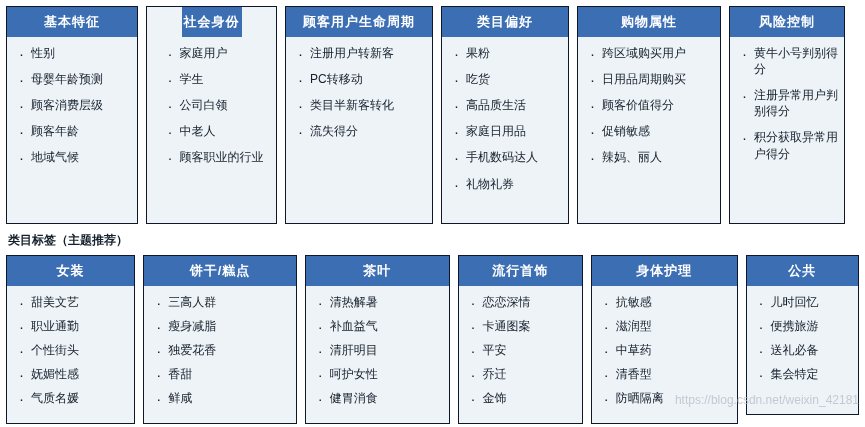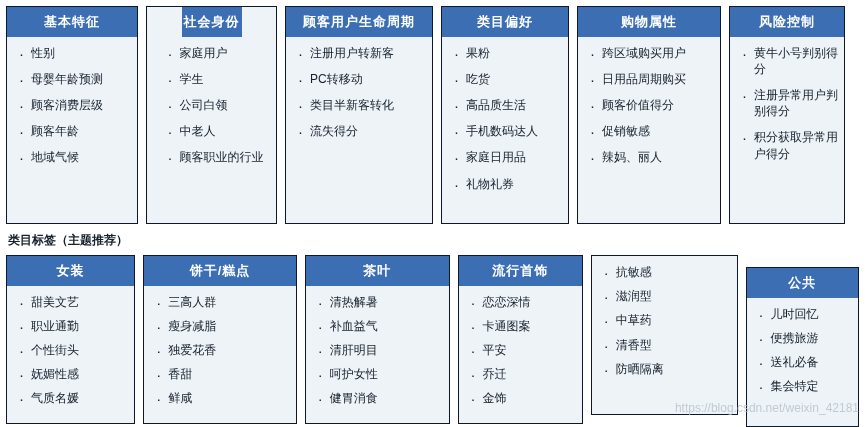--- a/index.html
+++ b/index.html
@@ -87,27 +87,27 @@
     font-family: Liberation Mono, monospace;
   }
 
   
   .bottom .col { min-height: 160px; }
   .bottom .col.b1 { width: 132px; }
   .bottom .col.b2 { width: 157px; }
   .bottom .col.b3 { width: 148px; }
   .bottom .col.b4 { width: 128px; }
   .bottom .col.b5 { width: 150px; }
-  .bottom .col.b6 { width: 116px; margin-top: 12px; }
+  .bottom .col.b6 { width: 116px; }
   .bottom ul.items li { margin-bottom: 8px; }
 
   .watermark {
     position: absolute;
     right: 6px;
-    bottom: 12px;
+    bottom: 20px;
     font-size: 12px;
     color: #b9c3cc;
     opacity: 0.85;
     white-space: nowrap;
     pointer-events: none;
   }
 </style>
 </head>
 <body>
 
@@ -153,22 +153,22 @@
       </div>
     </div>
 
     <div class="col c4">
       <div class="col-head">类目偏好</div>
       <div class="col-body">
         <ul class="items">
           <li>果粉</li>
           <li>吃货</li>
           <li>高品质生活</li>
+          <li>家庭日用品</li>
           <li>手机数码达人</li>
-          <li>家庭日用品</li>
           <li>礼物礼券</li>
         </ul>
       </div>
     </div>
 
     <div class="col c5">
       <div class="col-head">购物属性</div>
       <div class="col-body">
         <ul class="items">
           <li>跨区域购买用户</li>
@@ -243,20 +243,21 @@
           <li>恋恋深情</li>
           <li>卡通图案</li>
           <li>平安</li>
           <li>乔迁</li>
           <li>金饰</li>
         </ul>
       </div>
     </div>
 
     <div class="col b5">
+      <div class="col-head">身体护理</div>
       <div class="col-body">
         <ul class="items">
           <li>抗敏感</li>
           <li>滋润型</li>
           <li>中草药</li>
           <li>清香型</li>
           <li>防晒隔离</li>
         </ul>
       </div>
     </div>

